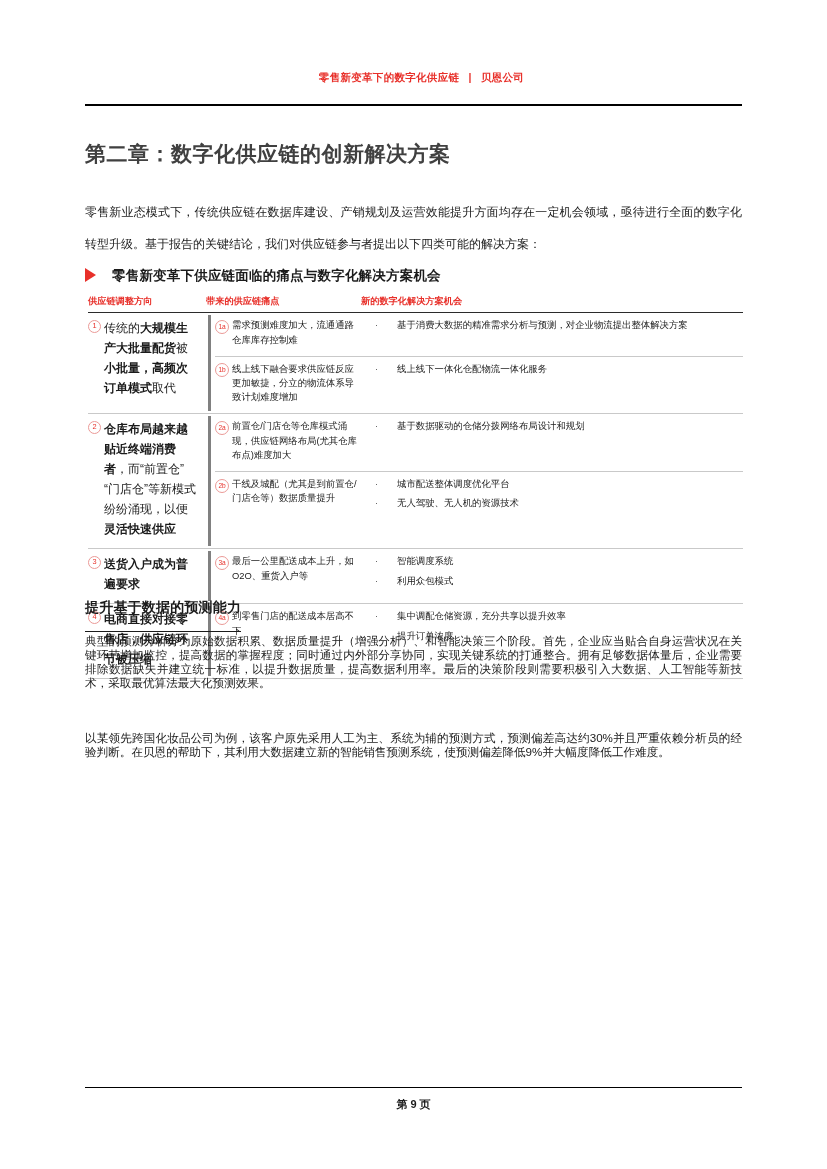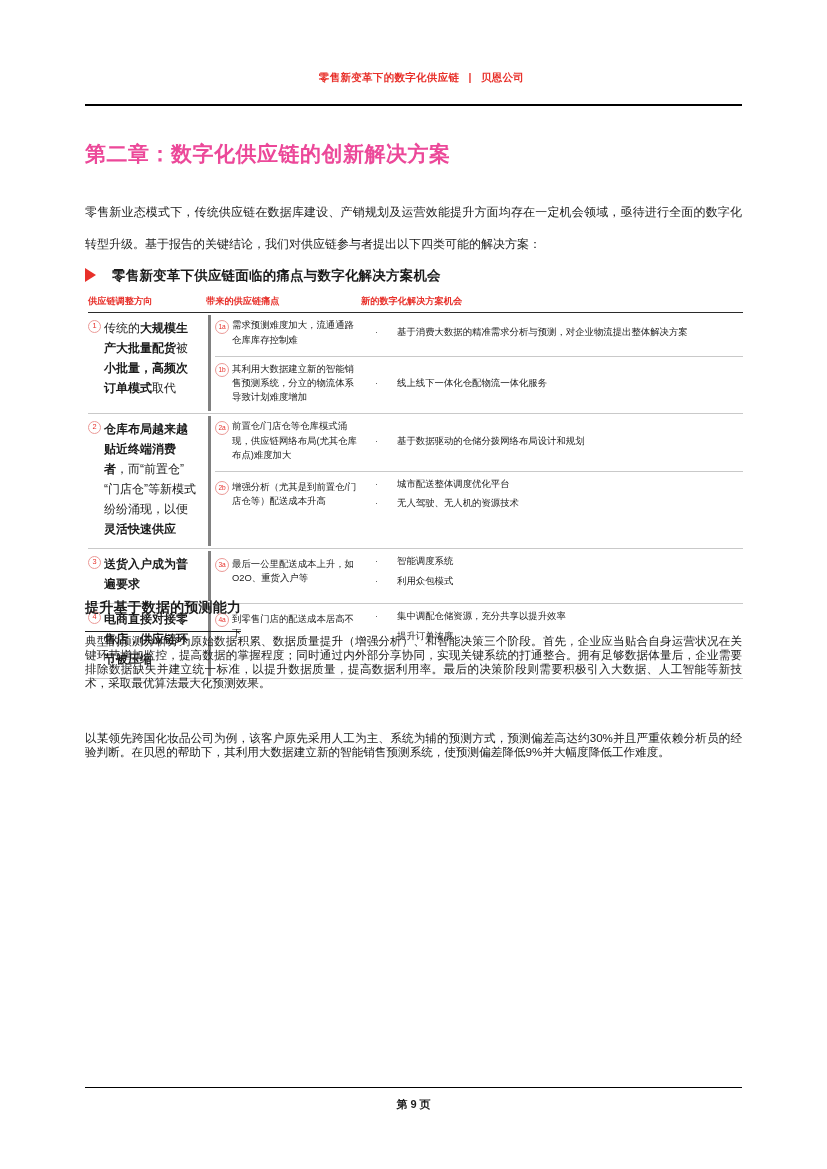--- a/index.html
+++ b/index.html
@@ -47,21 +47,21 @@
   }
 
   
   .chapter-title {
     position: absolute;
     top: 140px;
     left: 85px;
     width: 660px;
     font-size: 21px;
     font-weight: bold;
-    color: #ec4899;
+    color: #404040;
     letter-spacing: .5px;
   }
 
   
   .intro {
     position: absolute;
     top: 196px;
     left: 85px;
     width: 657px;
     font-size: 12px;
@@ -172,21 +172,21 @@
   }
 
   
   .rightgroup {
     flex: 1;
     display: flex;
     flex-direction: column;
   }
   .subrow {
     display: flex;
-    align-items: center;
+    align-items: flex-start;
     border-bottom: .9px solid #c9c9c9;
   }
   .subrow.lastsub { border-bottom: none; }
 
   .c2 {
     width: 150px;
     box-sizing: border-box;
     padding: 5px 6px 9px 0;
     display: flex;
     gap: 3px;
@@ -334,21 +334,21 @@
               <div class="c3">
                 <div class="bullet-line">
                   <span class="bdot">·</span>
                   <span>基于消费大数据的精准需求分析与预测，对企业物流提出整体解决方案</span>
                 </div>
               </div>
             </div>
             <div class="subrow lastsub">
               <div class="c2">
                 <div class="num-circle sub">1b</div>
-                <div class="c2txt">其利用大数据建立新的智能销售预测系统，分立的物流体系导致计划难度增加</div>
+                <div class="c2txt">线上线下融合要求供应链反应更加敏捷，分立的物流体系导致计划难度增加</div>
               </div>
               <div class="thinbarcell">
                 <div class="thinbar"></div>
               </div>
               <div class="c3">
                 <div class="bullet-line">
                   <span class="bdot">·</span>
                   <span>线上线下一体化仓配物流一体化服务</span>
                 </div>
               </div>
@@ -375,21 +375,21 @@
               <div class="c3">
                 <div class="bullet-line">
                   <span class="bdot">·</span>
                   <span>基于数据驱动的仓储分拨网络布局设计和规划</span>
                 </div>
               </div>
             </div>
             <div class="subrow lastsub">
               <div class="c2">
                 <div class="num-circle sub">2b</div>
-                <div class="c2txt">增强分析（尤其是到前置仓/门店仓等）配送成本升高</div>
+                <div class="c2txt">干线及城配（尤其是到前置仓/门店仓等）数据质量提升</div>
               </div>
               <div class="thinbarcell">
                 <div class="thinbar"></div>
               </div>
               <div class="c3">
                 <div class="bullet-line">
                   <span class="bdot">·</span>
                   <span>城市配送整体调度优化平台</span>
                 </div>
                 <div class="bullet-line">

